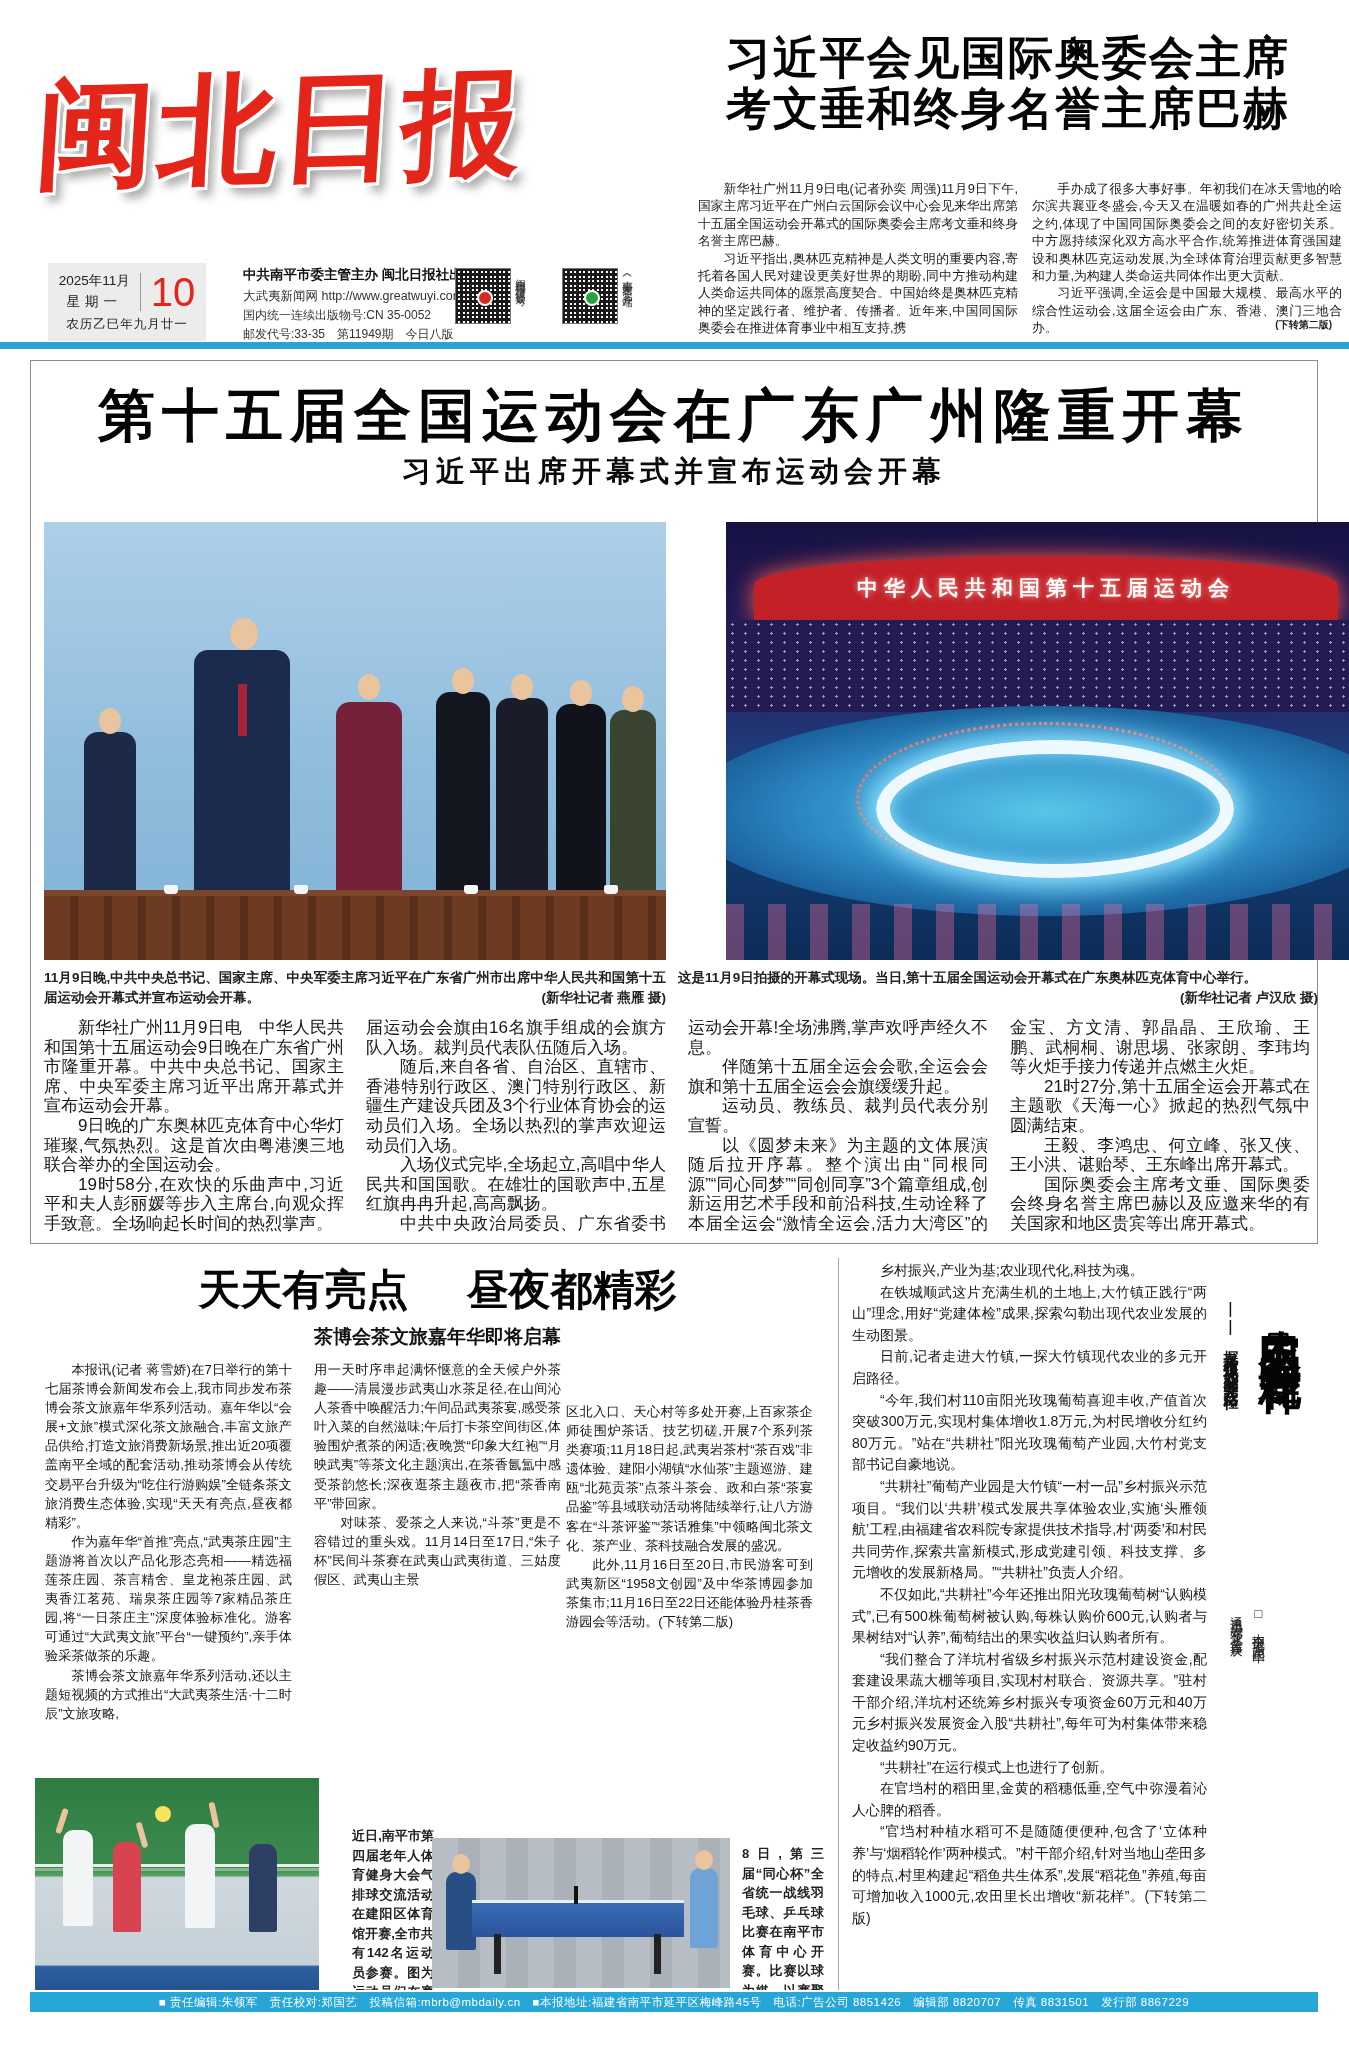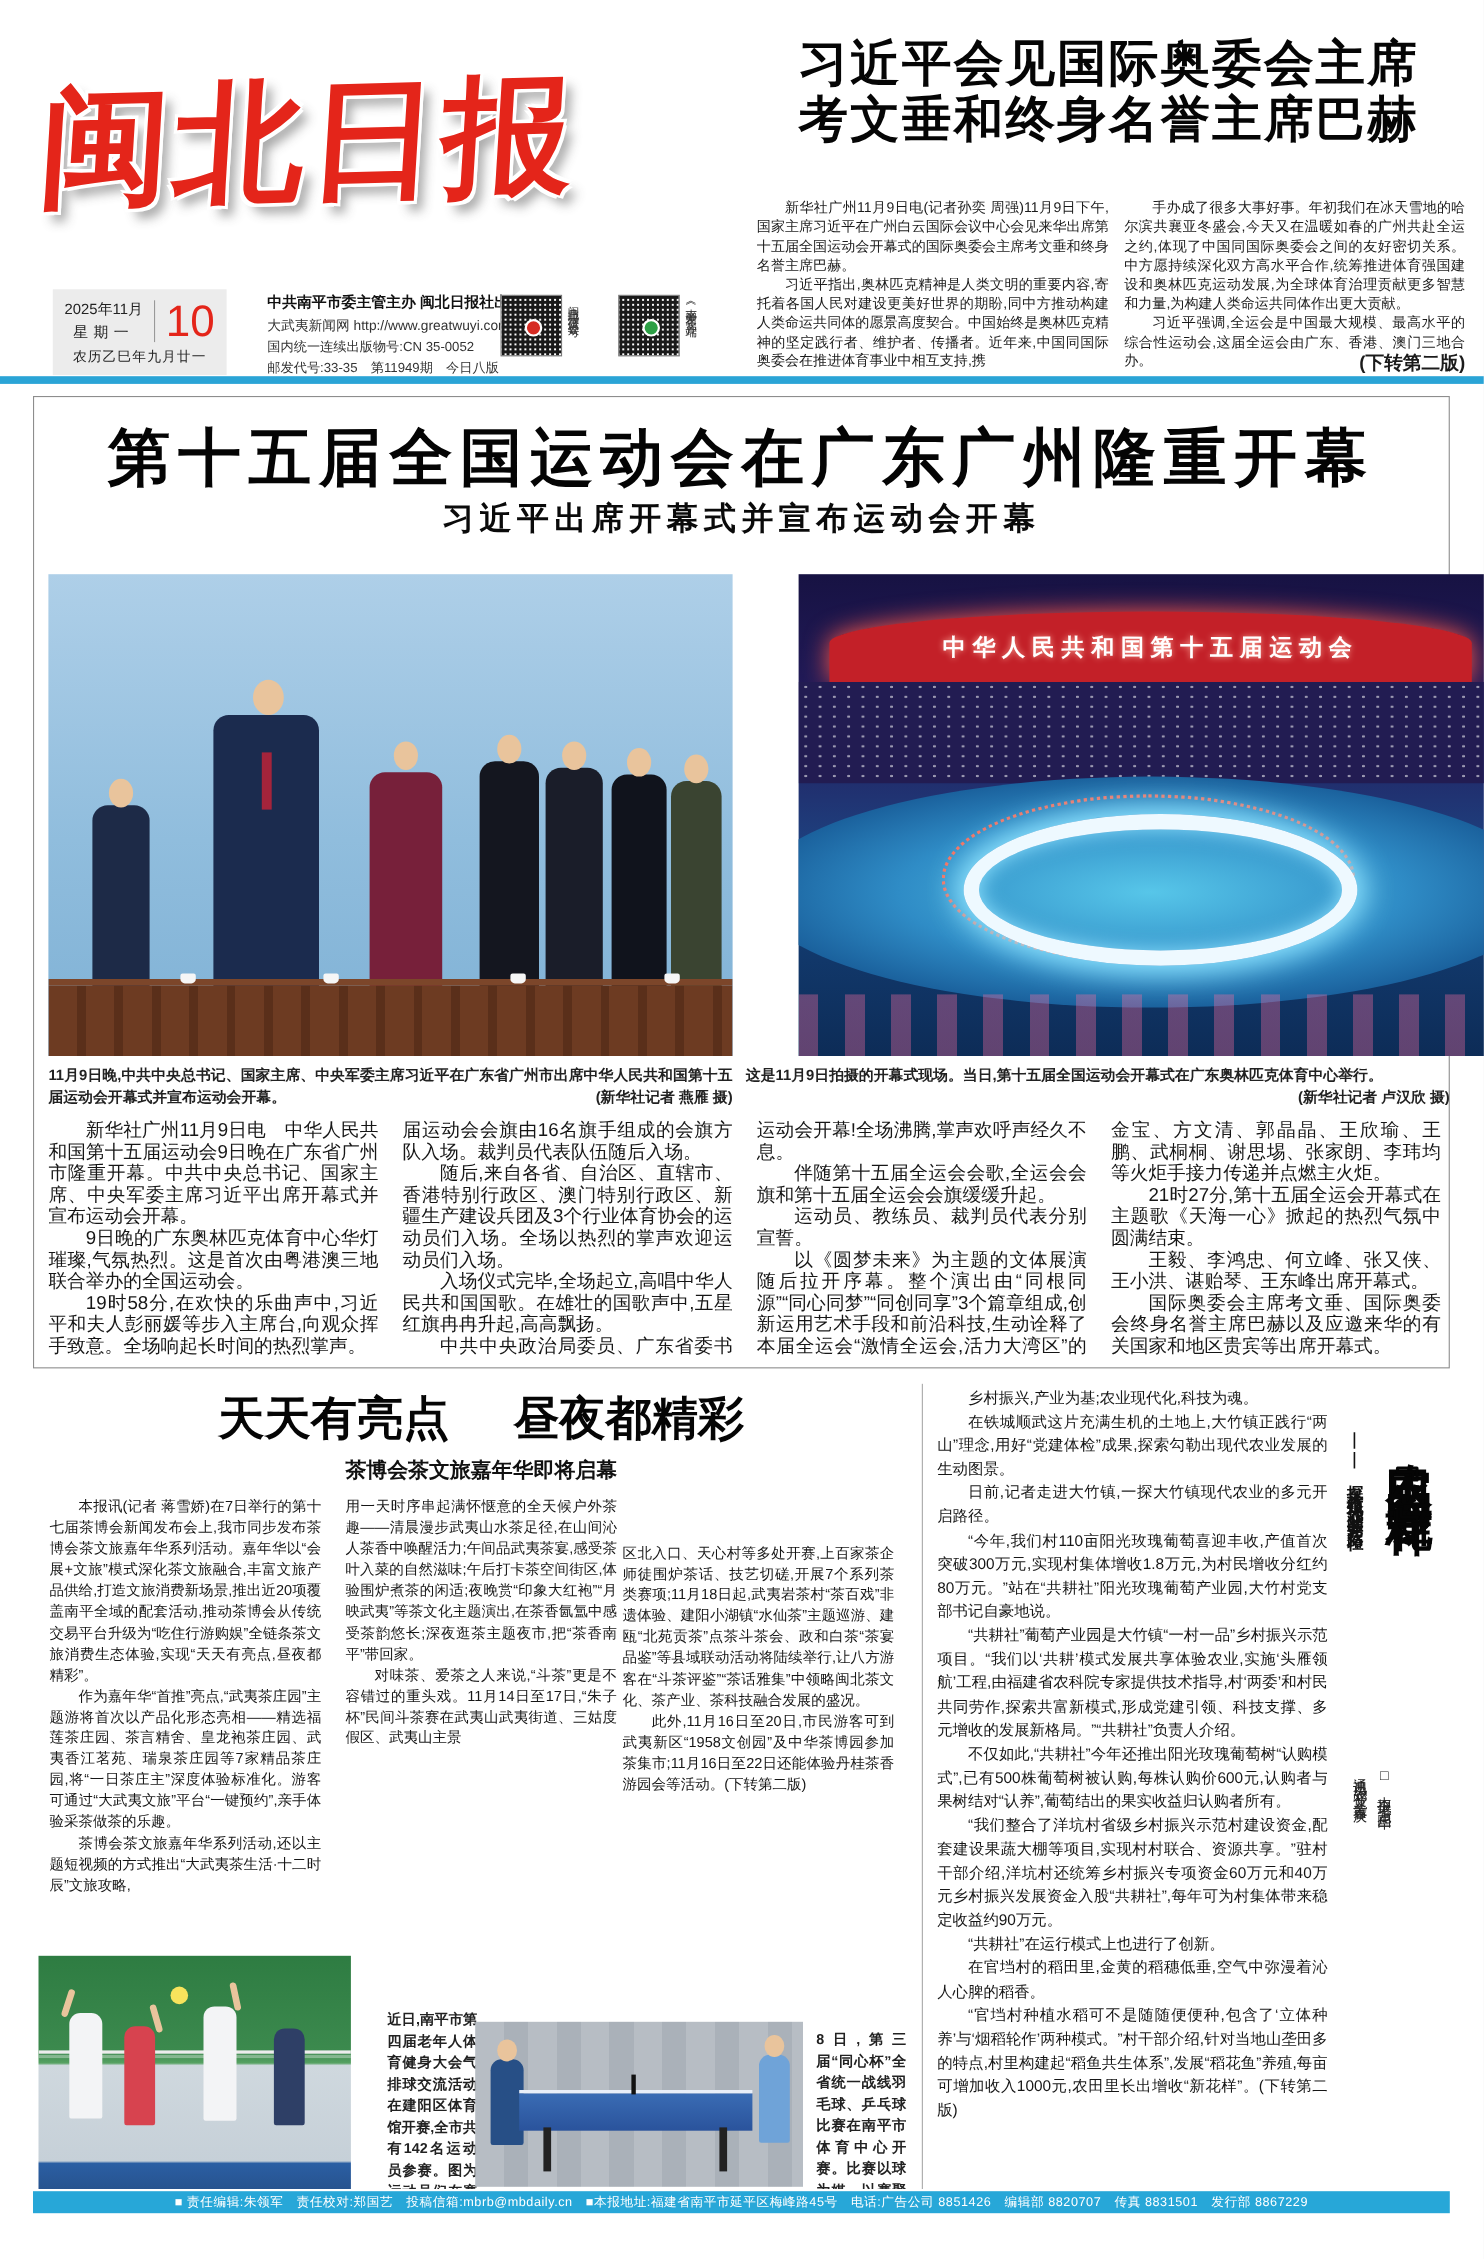--- a/index.html
+++ b/index.html
@@ -31,23 +31,23 @@
       background-size:9px 9px;position:absolute;}
   .qr::after{content:"";position:absolute;left:21px;top:21px;width:12px;height:12px;border-radius:50%;border:2px solid #fff;}
   .qr.red::after{background:#d62b23;}
   .qr.green::after{background:#2c9f45;}
   .vlab{writing-mode:vertical-rl;font-size:10.5px;color:#333;letter-spacing:2px;display:flex;gap:2px;}
   .vlab span{display:block;}
 
   
   .tophead{left:683px;top:32px;width:650px;text-align:center;font-weight:900;color:#050505;
            font-size:45px;line-height:1.14;letter-spacing:2px;}
-  .smallcol{font-size:12.8px;line-height:17.4px;text-align:justify;color:#1b1b1b;overflow:hidden;}
+  .smallcol{font-size:12.8px;line-height:17.4px;text-align:justify;color:#1b1b1b;overflow:hidden;margin-left:10px;}
   .smallcol p{margin:0;text-indent:2em;}
-  .turnnote{font-weight:bold;text-align:right;font-size:17px;}
+  .turnnote{font-weight:bold;text-align:right;font-size:10px;}
 
   .bluebar{left:0;top:342px;width:1349px;height:7px;background:#2aa4d6;}
 
   
   .mainbox{left:30px;top:360px;width:1288px;height:884px;border:1px solid #8d8d8d;box-sizing:border-box;}
   .mainhead{left:30px;top:378px;width:1288px;text-align:center;font-size:57px;font-weight:900;
             letter-spacing:7px;color:#040404;}
   .mainsub{left:30px;top:452px;width:1288px;text-align:center;font-size:29px;font-weight:700;
            letter-spacing:5px;color:#0a0a0a;}
   .photo{overflow:hidden;}

